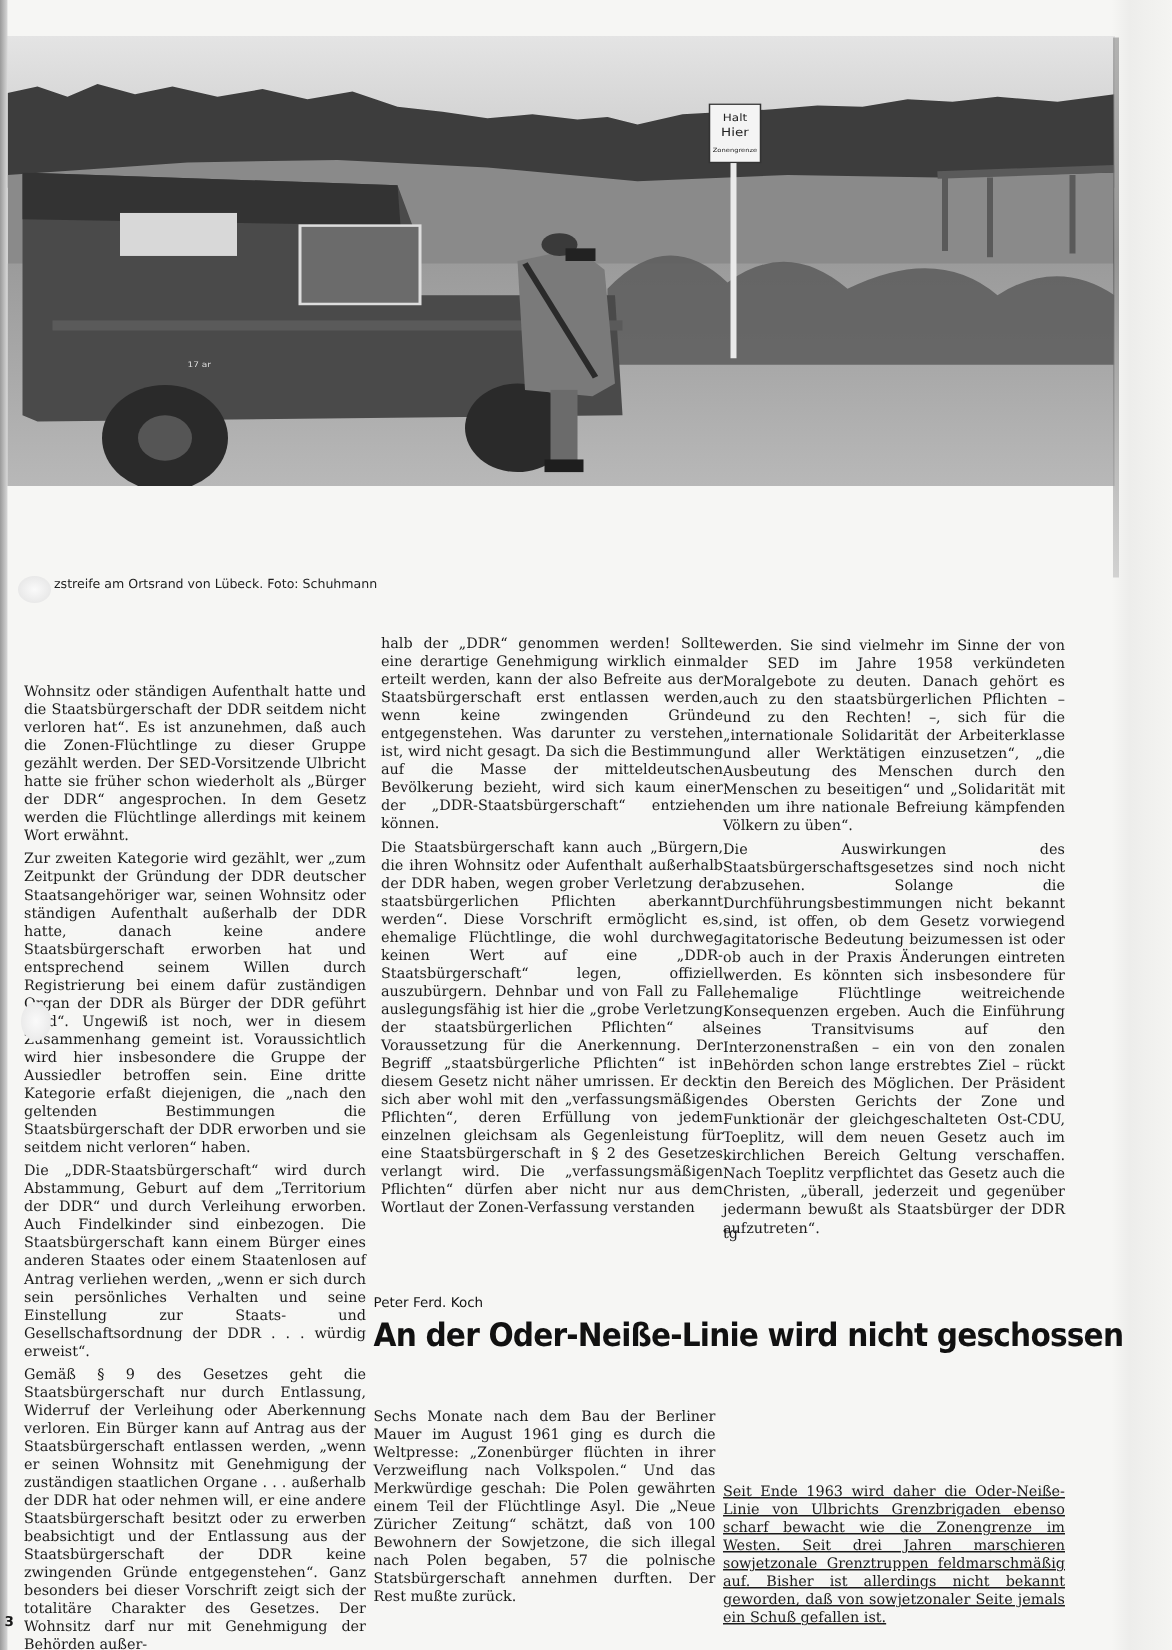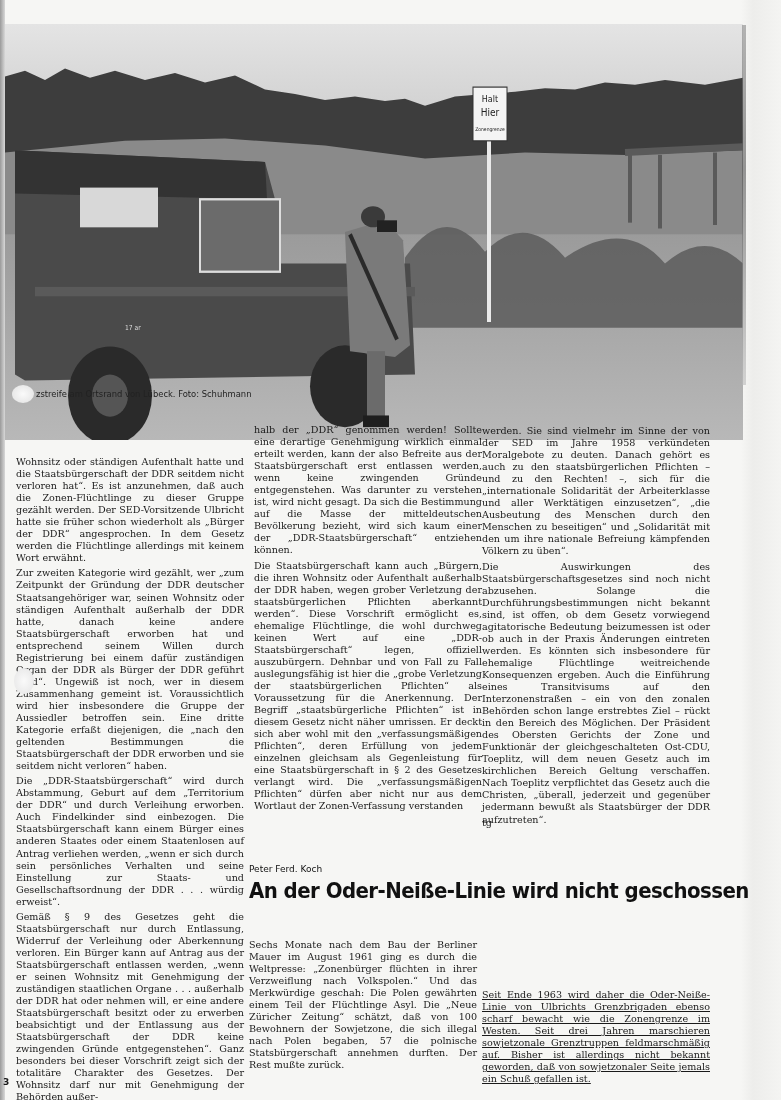--- a/index.html
+++ b/index.html
@@ -7,25 +7,25 @@
     width:781px; height:1100px; position:relative; overflow:hidden;
     background:#f6f6f4;
     font-family:"DejaVu Serif", serif;
     color:#1a1a1a;
   }
   .page-left-edge { position:absolute; left:0; top:0; width:5px; height:1100px; background:linear-gradient(90deg,#9a9a9a,#d8d8d8); }
   .page-right-shade { position:absolute; right:0; top:0; width:40px; height:1100px; background:linear-gradient(90deg,#f6f6f4,#ededeb 30%,#f4f4f2); }
   .right-strip { position:absolute; left:742px; top:25px; width:4px; height:360px; background:linear-gradient(180deg,#888,#555 40%,#bbb); opacity:.6; }
 
   
-  .photo { position:absolute; left:5px; top:24px; width:738px; height:416px; overflow:hidden; background:#cfcfcf; }
+  .photo { position:absolute; left:5px; top:24px; width:738px; height:300px; overflow:hidden; background:#cfcfcf; }
   .photo svg { display:block; width:100%; height:100%; }
   .sign-text { font-family:"DejaVu Sans", sans-serif; fill:#222; text-anchor:middle; }
 
-  .caption { position:absolute; left:12px; top:384px; height:20px; font-family:"DejaVu Sans", sans-serif; font-size:8.4px; color:#222; display:flex; align-items:center; }
+  .caption { position:absolute; left:12px; top:384px; height:20px; font-family:"DejaVu Sans", sans-serif; font-size:8.4px; color:#222; display:flex; }
   .caption .blob { width:22px; height:18px; border-radius:50%; background:radial-gradient(#fafafa,#e1e1e1); margin-right:2px; }
 
   .col { position:absolute; font-size:9.6px; line-height:12.05px; text-align:justify; }
   .col p { margin:0 0 3px 0; hyphens:manual; }
   .col1 { left:16px; top:424px; width:228px;margin-top:32px; }
   .col2 { left:254px; top:424px; width:228px; }
   .col3 { left:482px; top:425px; width:228px; }
   .col2b { left:249px; top:939px; width:228px; }
   .col3b { left:482px; top:989px; width:228px;text-decoration:underline; }
   .sig { display:block; margin-top:-12px; }

